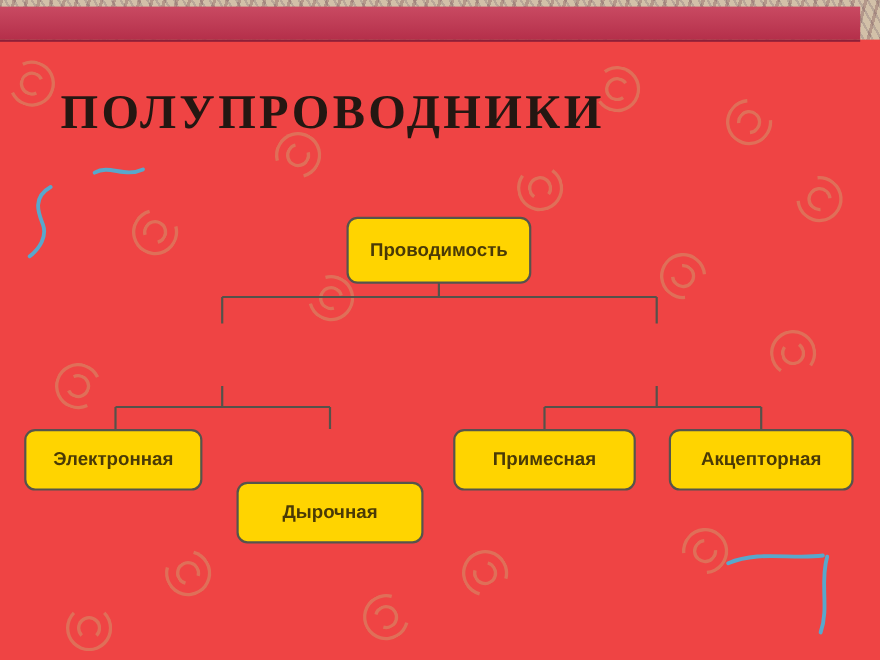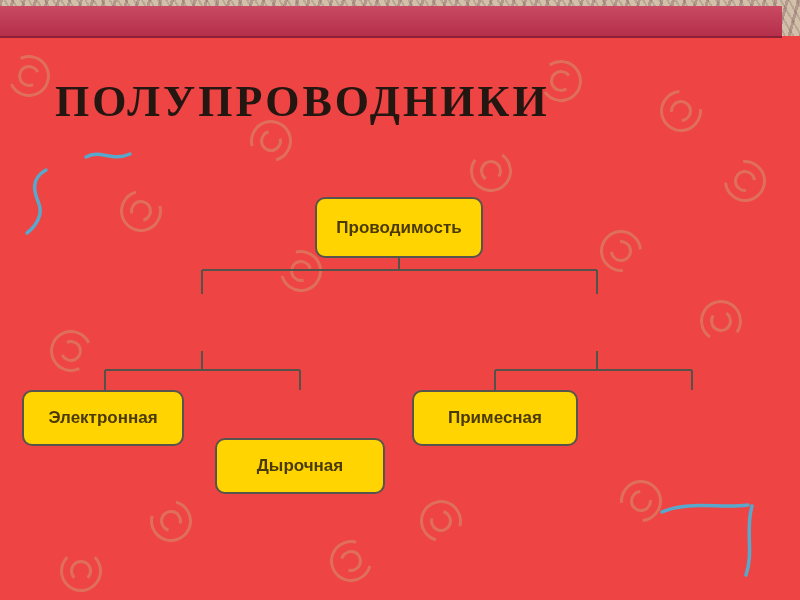--- a/index.html
+++ b/index.html
@@ -110,14 +110,15 @@
   <svg class="connectors" viewBox="0 0 800 600">
     <path d="M399 252 V270 M202 270 H597 M202 270 V294 M597 270 V294" fill="none" stroke="#55524a" stroke-width="2"></path>
     <path d="M202 351 V370 M105 370 H300 M105 370 V390 M300 370 V390" fill="none" stroke="#55524a" stroke-width="2"></path>
     <path d="M597 351 V370 M495 370 H692 M495 370 V390 M692 370 V390" fill="none" stroke="#55524a" stroke-width="2"></path>
   </svg>
 
   <div class="node node-root">Проводимость</div>
   <div class="node node-l2a">Электронная</div>
   <div class="node node-l2b">Дырочная</div>
   <div class="node node-l2c">Примесная</div>
+  <div class="node node-l2d">Акцепторная</div>
 
 </div>
 
 </body></html>

